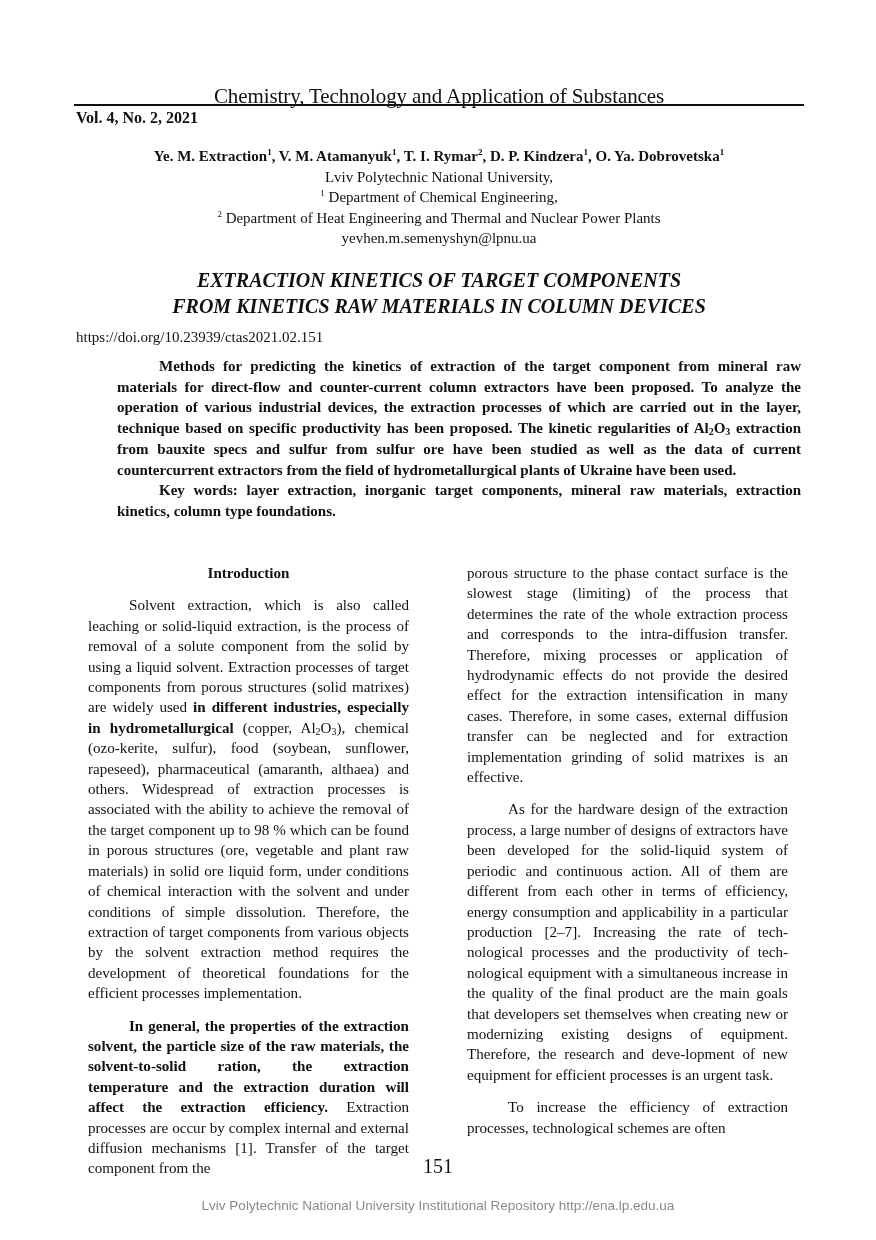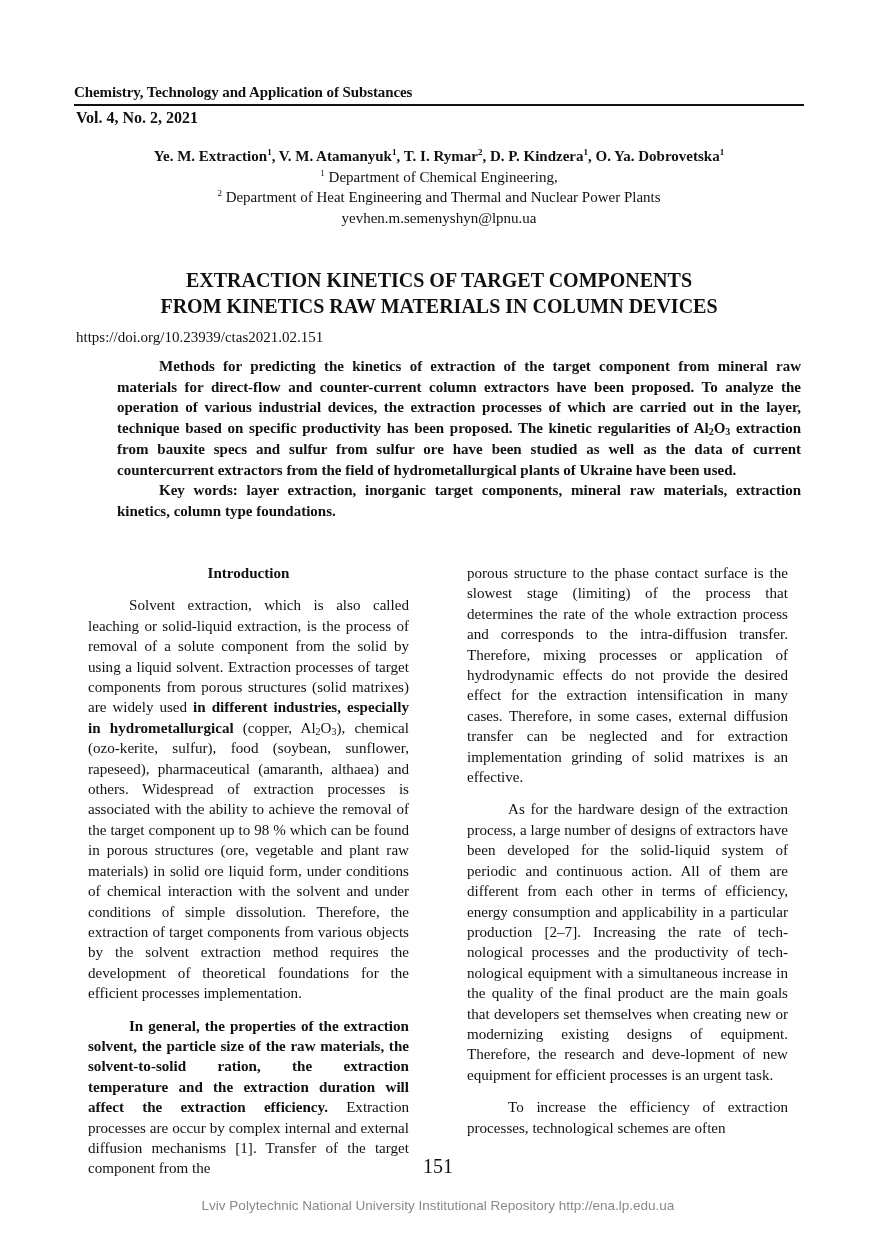--- a/index.html
+++ b/index.html
@@ -2,37 +2,37 @@
 <html><head>
   <meta charset="utf-8">
   <style>
     html, body { margin: 0; padding: 0; background: #ffffff; }
     body {
       width: 876px; height: 1240px; position: relative; overflow: hidden;
       font-family: "Liberation Serif", serif; color: #111;
     }
     .journal-header {
       position: absolute; left: 74px; top: 84px; width: 730px;
-      text-align: left; font-weight: bold; font-size: 15px; letter-spacing: -0.1px;
+      text-align: center; font-weight: normal; font-size: 21px; letter-spacing: -0.1px;
     }
     .header-rule {
       position: absolute; left: 74px; top: 104px; width: 730px; height: 2px; background: #111;
     }
     .volume {
       position: absolute; left: 76px; top: 109px; font-weight: bold; font-size: 16px;
     }
     .authors-block {
       position: absolute; left: 74px; top: 146px; width: 730px; text-align: center;
       font-size: 15px; line-height: 20.5px;
     }
     .authors { font-weight: bold; font-size: 15px; }
     .authors sup, .affil sup { font-size: 9px; vertical-align: 6px; line-height: 0; }
     .title {
       position: absolute; left: 74px; top: 267px; width: 730px; text-align: center;
-      font-weight: bold; font-size: 20px; line-height: 26px;
+      font-weight: bold; font-size: 20px; line-height: 26px; font-style: italic;
     }
     .doi {
       position: absolute; left: 76px; top: 329px; font-size: 15px;
     }
     .abstract {
       position: absolute; left: 117px; top: 356px; width: 684px;
       font-weight: bold; font-size: 15px; line-height: 20.7px; text-align: justify;
     }
     .abstract p { margin: 0; text-indent: 42px; }
     .abstract sub { font-size: 10px; vertical-align: -2px; line-height: 0; }
@@ -63,20 +63,21 @@
 <div class="volume">Vol. 4, No. 2, 2021</div>
 
 <div class="authors-block">
   <div class="authors">
     <span>Ye. M. Extraction</span><sup>1</sup>,
     <span>V. M. Atamanyuk</span><sup>1</sup>,
     <span>T. I. Rymar</span><sup>2</sup>,
     <span>D. P. Kindzera</span><sup>1</sup>,
     <span>O. Ya. Dobrovetska</span><sup>1</sup>
   </div>
+  <div class="affil">Lviv Polytechnic National University,</div>
   <div class="affil"><sup>1</sup><span> Department of Chemical Engineering,</span></div>
   <div class="affil"><sup>2</sup><span> Department of Heat Engineering and Thermal and Nuclear Power Plants</span></div>
   <div class="affil">yevhen.m.semenyshyn@lpnu.ua</div>
 </div>
 
 <div class="title">
   <div>EXTRACTION KINETICS OF TARGET COMPONENTS</div>
   <div>FROM KINETICS RAW MATERIALS IN COLUMN DEVICES</div>
 </div>
 

